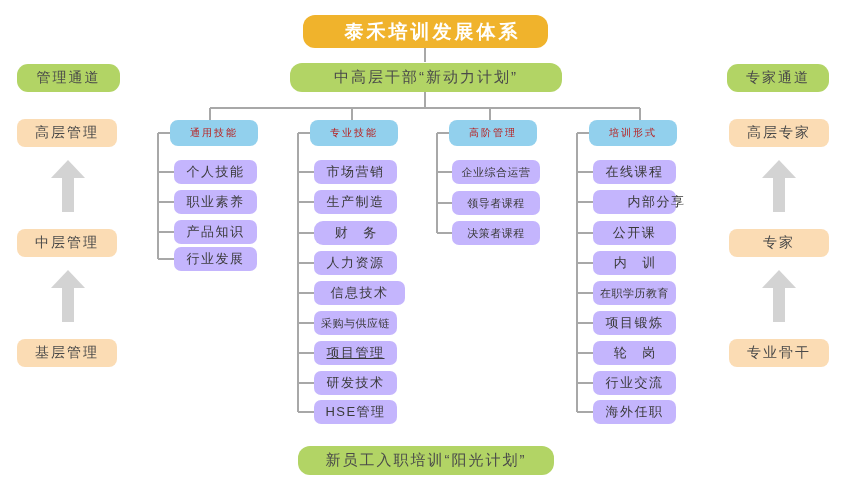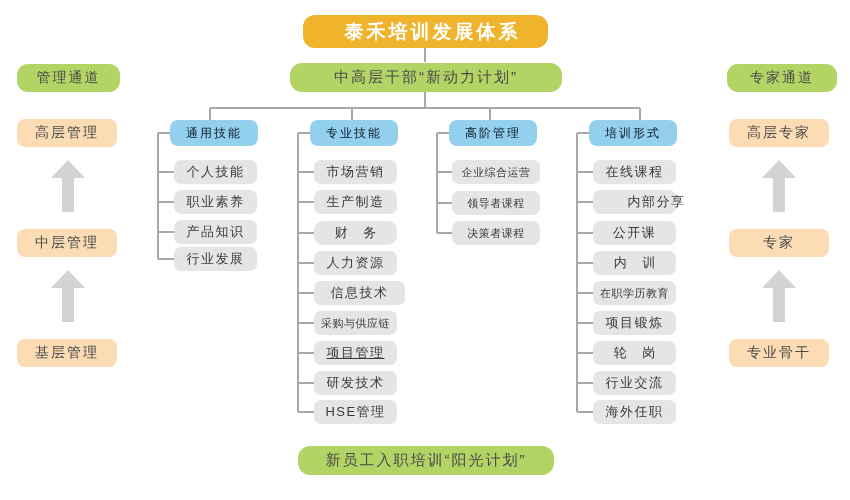--- a/index.html
+++ b/index.html
@@ -68,27 +68,27 @@
     background: #FBDCB4;
     border-radius: 8px;
     color: #4a4a4a;
     font-size: 14px;
     letter-spacing: 2px;
   }
 
   .head-blue {
     background: #92D0ED;
     border-radius: 8px;
-    color: #0f172a;
-    font-size: 12px;
+    color: #b91c1c;
+    font-size: 10px;
     letter-spacing: 2px;
   }
 
   .item-gray {
-    background: #e5e5e5;
+    background: #c4b5fd;
     border-radius: 7px;
     color: #3a3a3a;
     font-size: 13px;
     letter-spacing: 1.5px;
   }
   .item-gray.tight {
     font-size: 11px;
     letter-spacing: 0.5px;
   }
   .item-gray.spaced {
@@ -194,21 +194,21 @@
 
   <div class="node pill-peach" style="left:17px; top:229px; width:100px; height:28px;">中层管理</div>
 
   <div class="arrow-up" style="left:51px; top:270px;">
     <div class="head"></div>
       <div class="shaft"></div>
   </div>
 
   <div class="node pill-peach" style="left:17px; top:339px; width:100px; height:28px;">基层管理</div>
 
-  <div class="node pill-green-sm" style="left:727px; top:64px; width:110px; height:28px;">专家通道</div>
+  <div class="node pill-green-sm" style="left:727px; top:64px; width:102px; height:28px;">专家通道</div>
 
   <div class="node pill-peach" style="left:729px; top:119px; width:100px; height:28px;">高层专家</div>
 
   <div class="arrow-up" style="left:762px; top:160px;">
     <div class="head"></div>
       <div class="shaft"></div>
   </div>
 
   <div class="node pill-peach" style="left:729px; top:229px; width:100px; height:28px;">专家</div>
 

